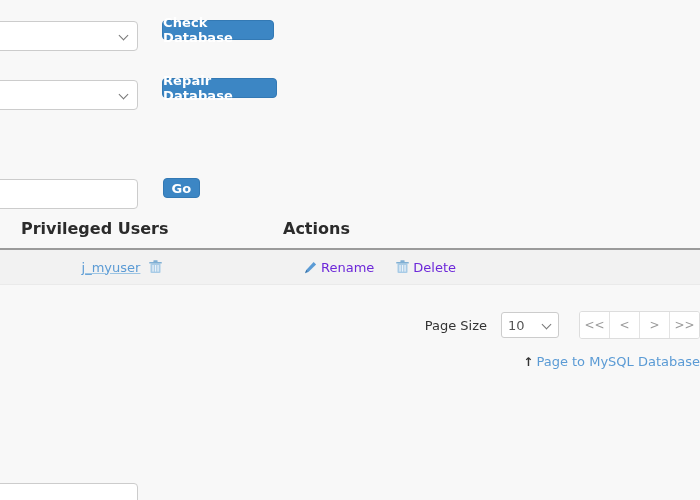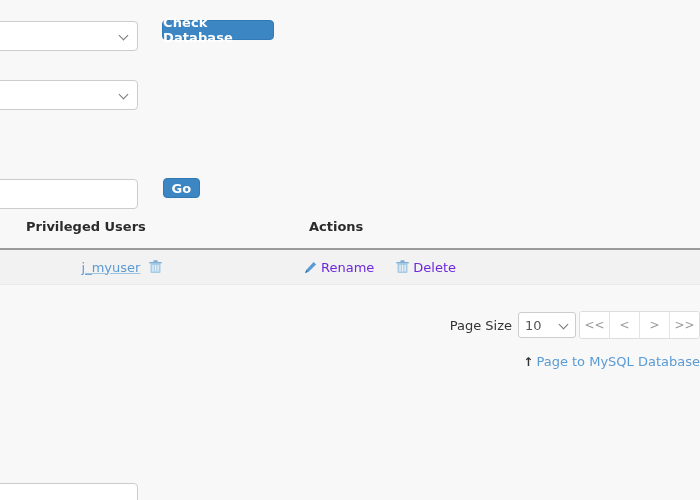--- a/index.html
+++ b/index.html
@@ -101,24 +101,23 @@
   }
   .tbl-head {
     display: flex;
     height: 30px;
     align-items: flex-start;
     border-bottom: 2px solid #9b9b9b;
     background: #f8f8f8;
   }
   .tbl-head .th {
     font-weight: bold;
-    font-size: 13px;
+    font-size: 16px;
     color: #2b2b2b;
     padding-top: 1px;
-    padding-left: 26px;
   }
   .th-users { width: 283px; padding-left: 21px; box-sizing: border-box; }
   .th-actions { padding-left: 0px; }
 
   .tbl-row {
     display: flex;
     align-items: center;
     height: 34px;
     background: #f2f2f2;
     border-bottom: 1px solid #eaeaea;
@@ -165,37 +164,37 @@
     position: absolute;
     right: 0px;
     top: 311px;
     display: flex;
     align-items: center;
     height: 28px;
   }
   .pager-label {
     font-size: 13px;
     color: #333333;
-    margin-right: 6px;
+    margin-right: 14px;
     white-space: nowrap;
   }
   .pager-size {
     position: relative;
     box-sizing: border-box;
     background: #ffffff;
     border: 1px solid #cccccc;
     border-radius: 3px;
     height: 26px;
     width: 58px;
     display: flex;
     align-items: center;
     padding: 0 6px;
     font-size: 13px;
     color: #555555;
-    margin-right: 3px;
+    margin-right: 20px;
   }
   .pager-nav {
     display: flex;
     align-items: stretch;
     background: #ffffff;
     border: 1px solid #dddddd;
     border-radius: 3px;
     height: 26px;
     overflow: hidden;
   }
@@ -252,20 +251,21 @@
   <div class="select-box" style="left:-12px; top:21px; width:150px;">
     <span class="sel-value"></span>
     <span class="chev"></span>
   </div>
   <div class="btn-primary" style="left:162px; top:20px; width:112px;">Check Database</div>
 
   <div class="select-box" style="left:-12px; top:80px; width:150px;">
     <span class="sel-value"></span>
     <span class="chev"></span>
   </div>
+  <div class="btn-primary" style="left:162px; top:78px; width:115px;">Repair Database</div>
 
   <div class="text-input" style="left:-12px; top:179px; width:150px;" placeholder=""></div>
   <div class="btn-primary" style="left:163px; top:178px; width:37px;text-align:center;">Go</div>
 
   <div class="table-wrap">
     <div class="tbl-head">
       <div class="th th-users">Privileged Users</div>
       <div class="th th-actions">Actions</div>
     </div>
 

